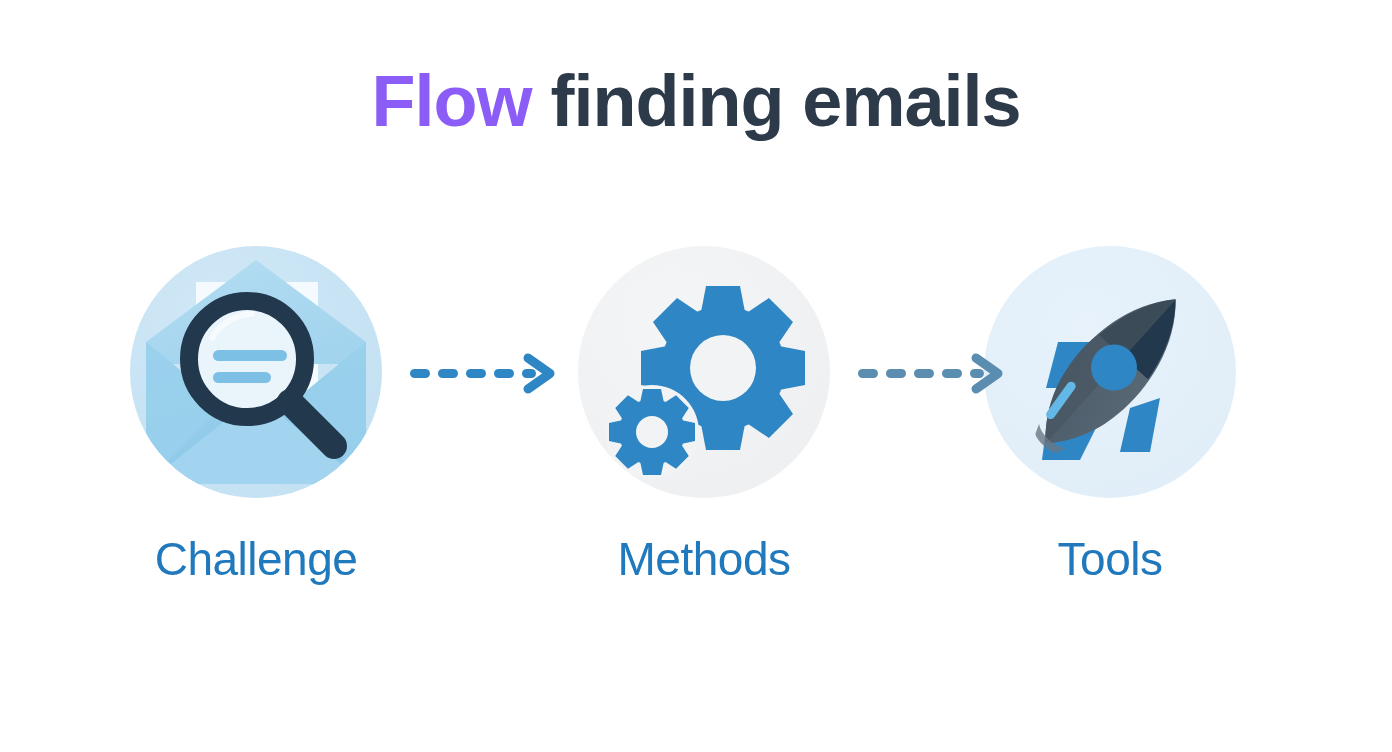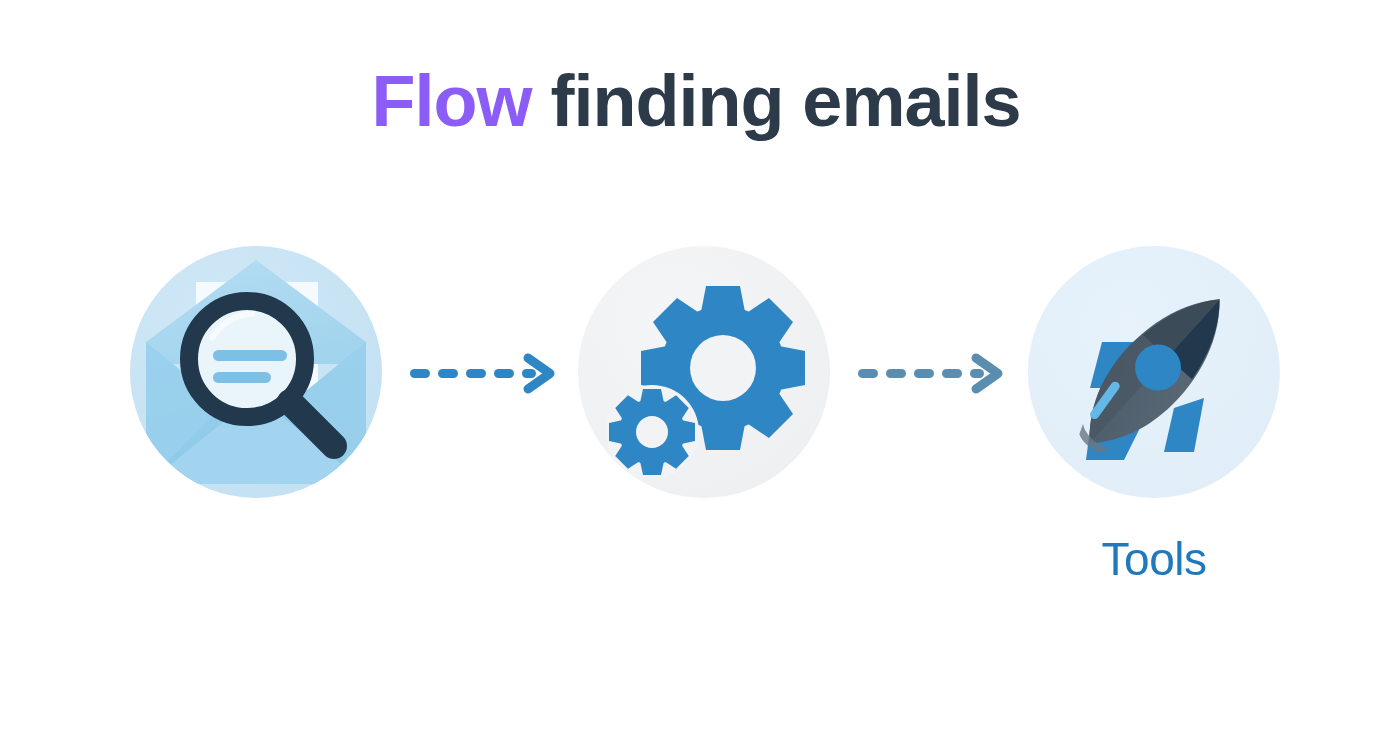--- a/index.html
+++ b/index.html
@@ -51,21 +51,21 @@
 
   .stage {
     position: absolute;
     top: 0;
     width: 252px;
     height: 340px;
     text-align: center;
   }
   .stage-1 { left: 130px; }
   .stage-2 { left: 578px; }
-  .stage-3 { left: 1028px; }
+  .stage-3 { left: 984px; }
 
   .circle {
     position: relative;
     width: 252px;
     height: 252px;
     border-radius: 50%;
     overflow: hidden;
   }
   .circle-1 {
     background: radial-gradient(circle at 38% 32%, #d2e9f7 0%, #c7e3f4 55%, #c2e0f2 100%);
@@ -153,20 +153,21 @@
             <rect x="83" y="126" width="58" height="11" rx="5.5" fill="#7cc0e6"></rect>
 
             <path d="M82 92 a48 48 0 0 1 40 -24" stroke="#ffffff" stroke-width="6" fill="none" opacity="0.65" stroke-linecap="round"></path>
 
             <circle cx="117" cy="113" r="58" fill="none" stroke="#22394d" stroke-width="18"></circle>
 
             <line x1="160" y1="156" x2="204" y2="200" stroke="#22394d" stroke-width="26" stroke-linecap="round"></line>
           </g>
         </svg>
       </div>
+      <div class="stage-label">Challenge</div>
     </div>
 
     <div class="stage stage-2">
       <div class="circle circle-2">
         <svg viewBox="0 0 252 252" xmlns="http://www.w3.org/2000/svg">
           <defs>
             <clipPath id="clipCircle2">
               <circle cx="126" cy="126" r="126"></circle>
             </clipPath>
             <g id="gearTooth">
@@ -234,20 +235,21 @@
                 <g transform="rotate(315)">
                     <path d="M-9 -43 L9 -43 L12 -29 L-12 -29 Z"></path>
                   </g>
               </g>
               <circle cx="0" cy="0" r="33"></circle>
               <circle cx="0" cy="0" r="16" fill="#f1f3f4"></circle>
             </g>
           </g>
         </svg>
       </div>
+      <div class="stage-label">Methods</div>
     </div>
 
     <div class="stage stage-3">
       <div class="circle circle-3">
         <svg viewBox="0 0 252 252" xmlns="http://www.w3.org/2000/svg">
           <defs>
             <clipPath id="clipCircle3">
               <circle cx="126" cy="126" r="126"></circle>
             </clipPath>
             <linearGradient id="rocketBody" x1="0" y1="1" x2="1" y2="0">

